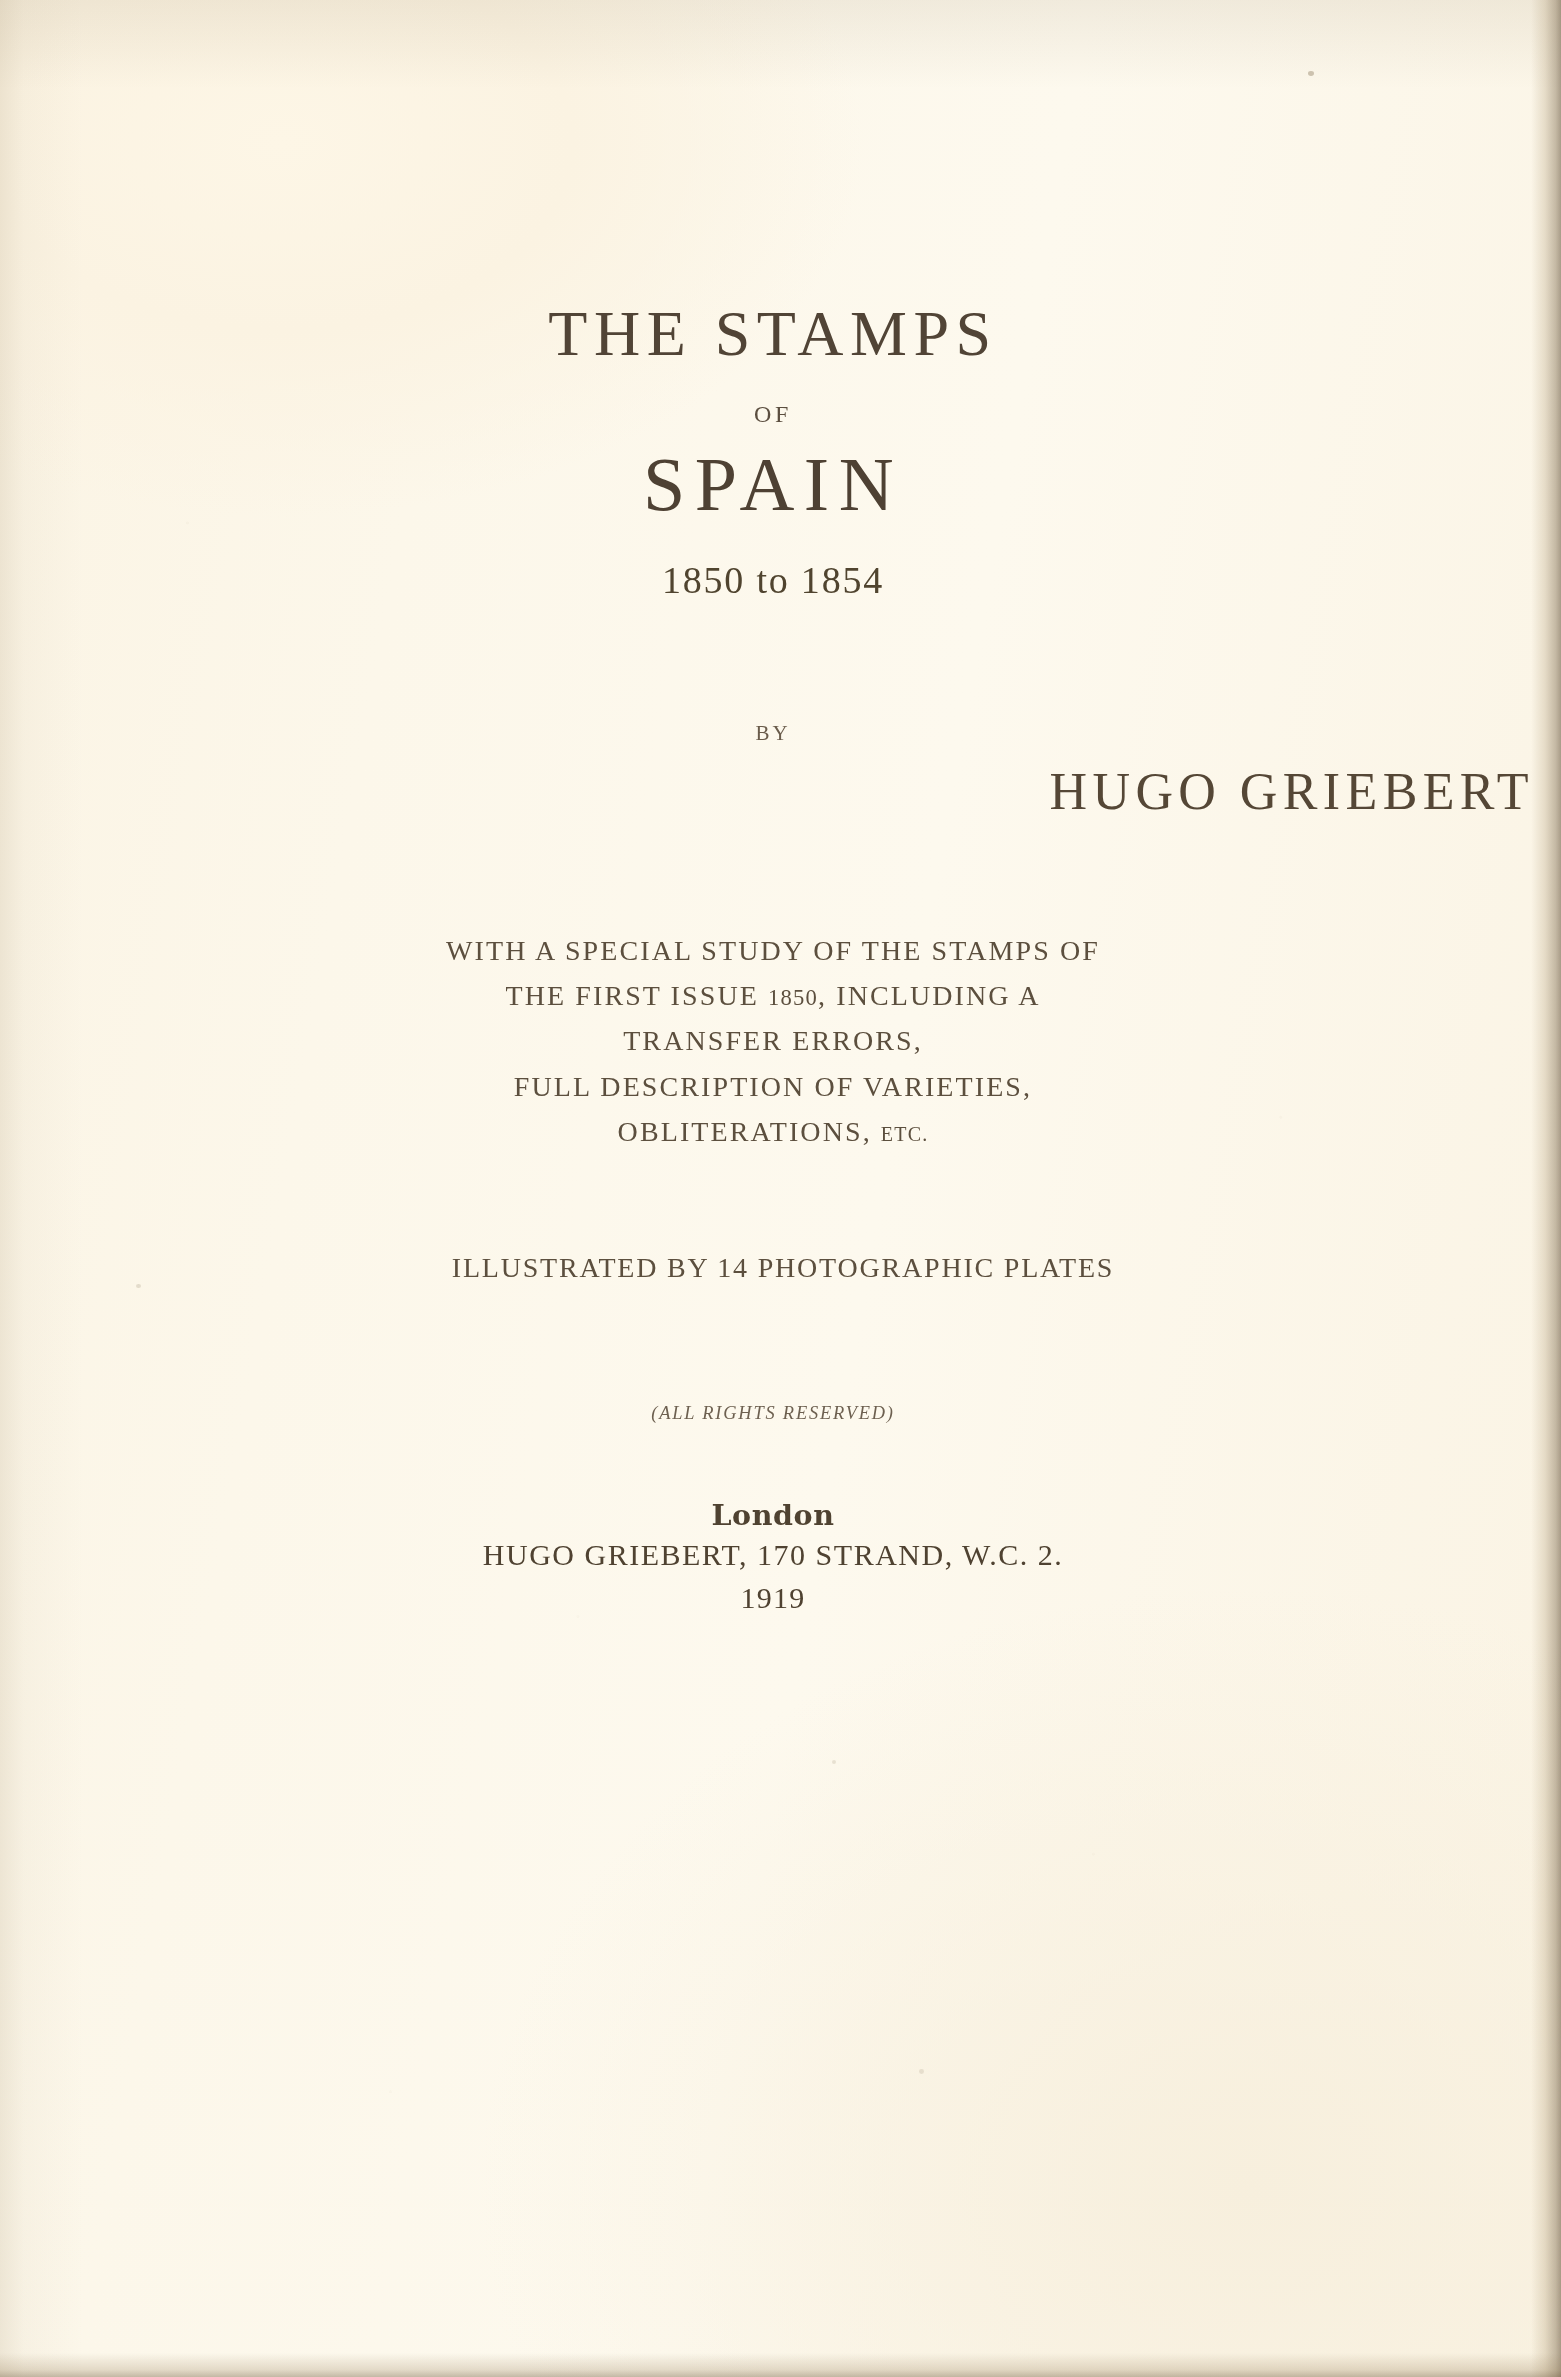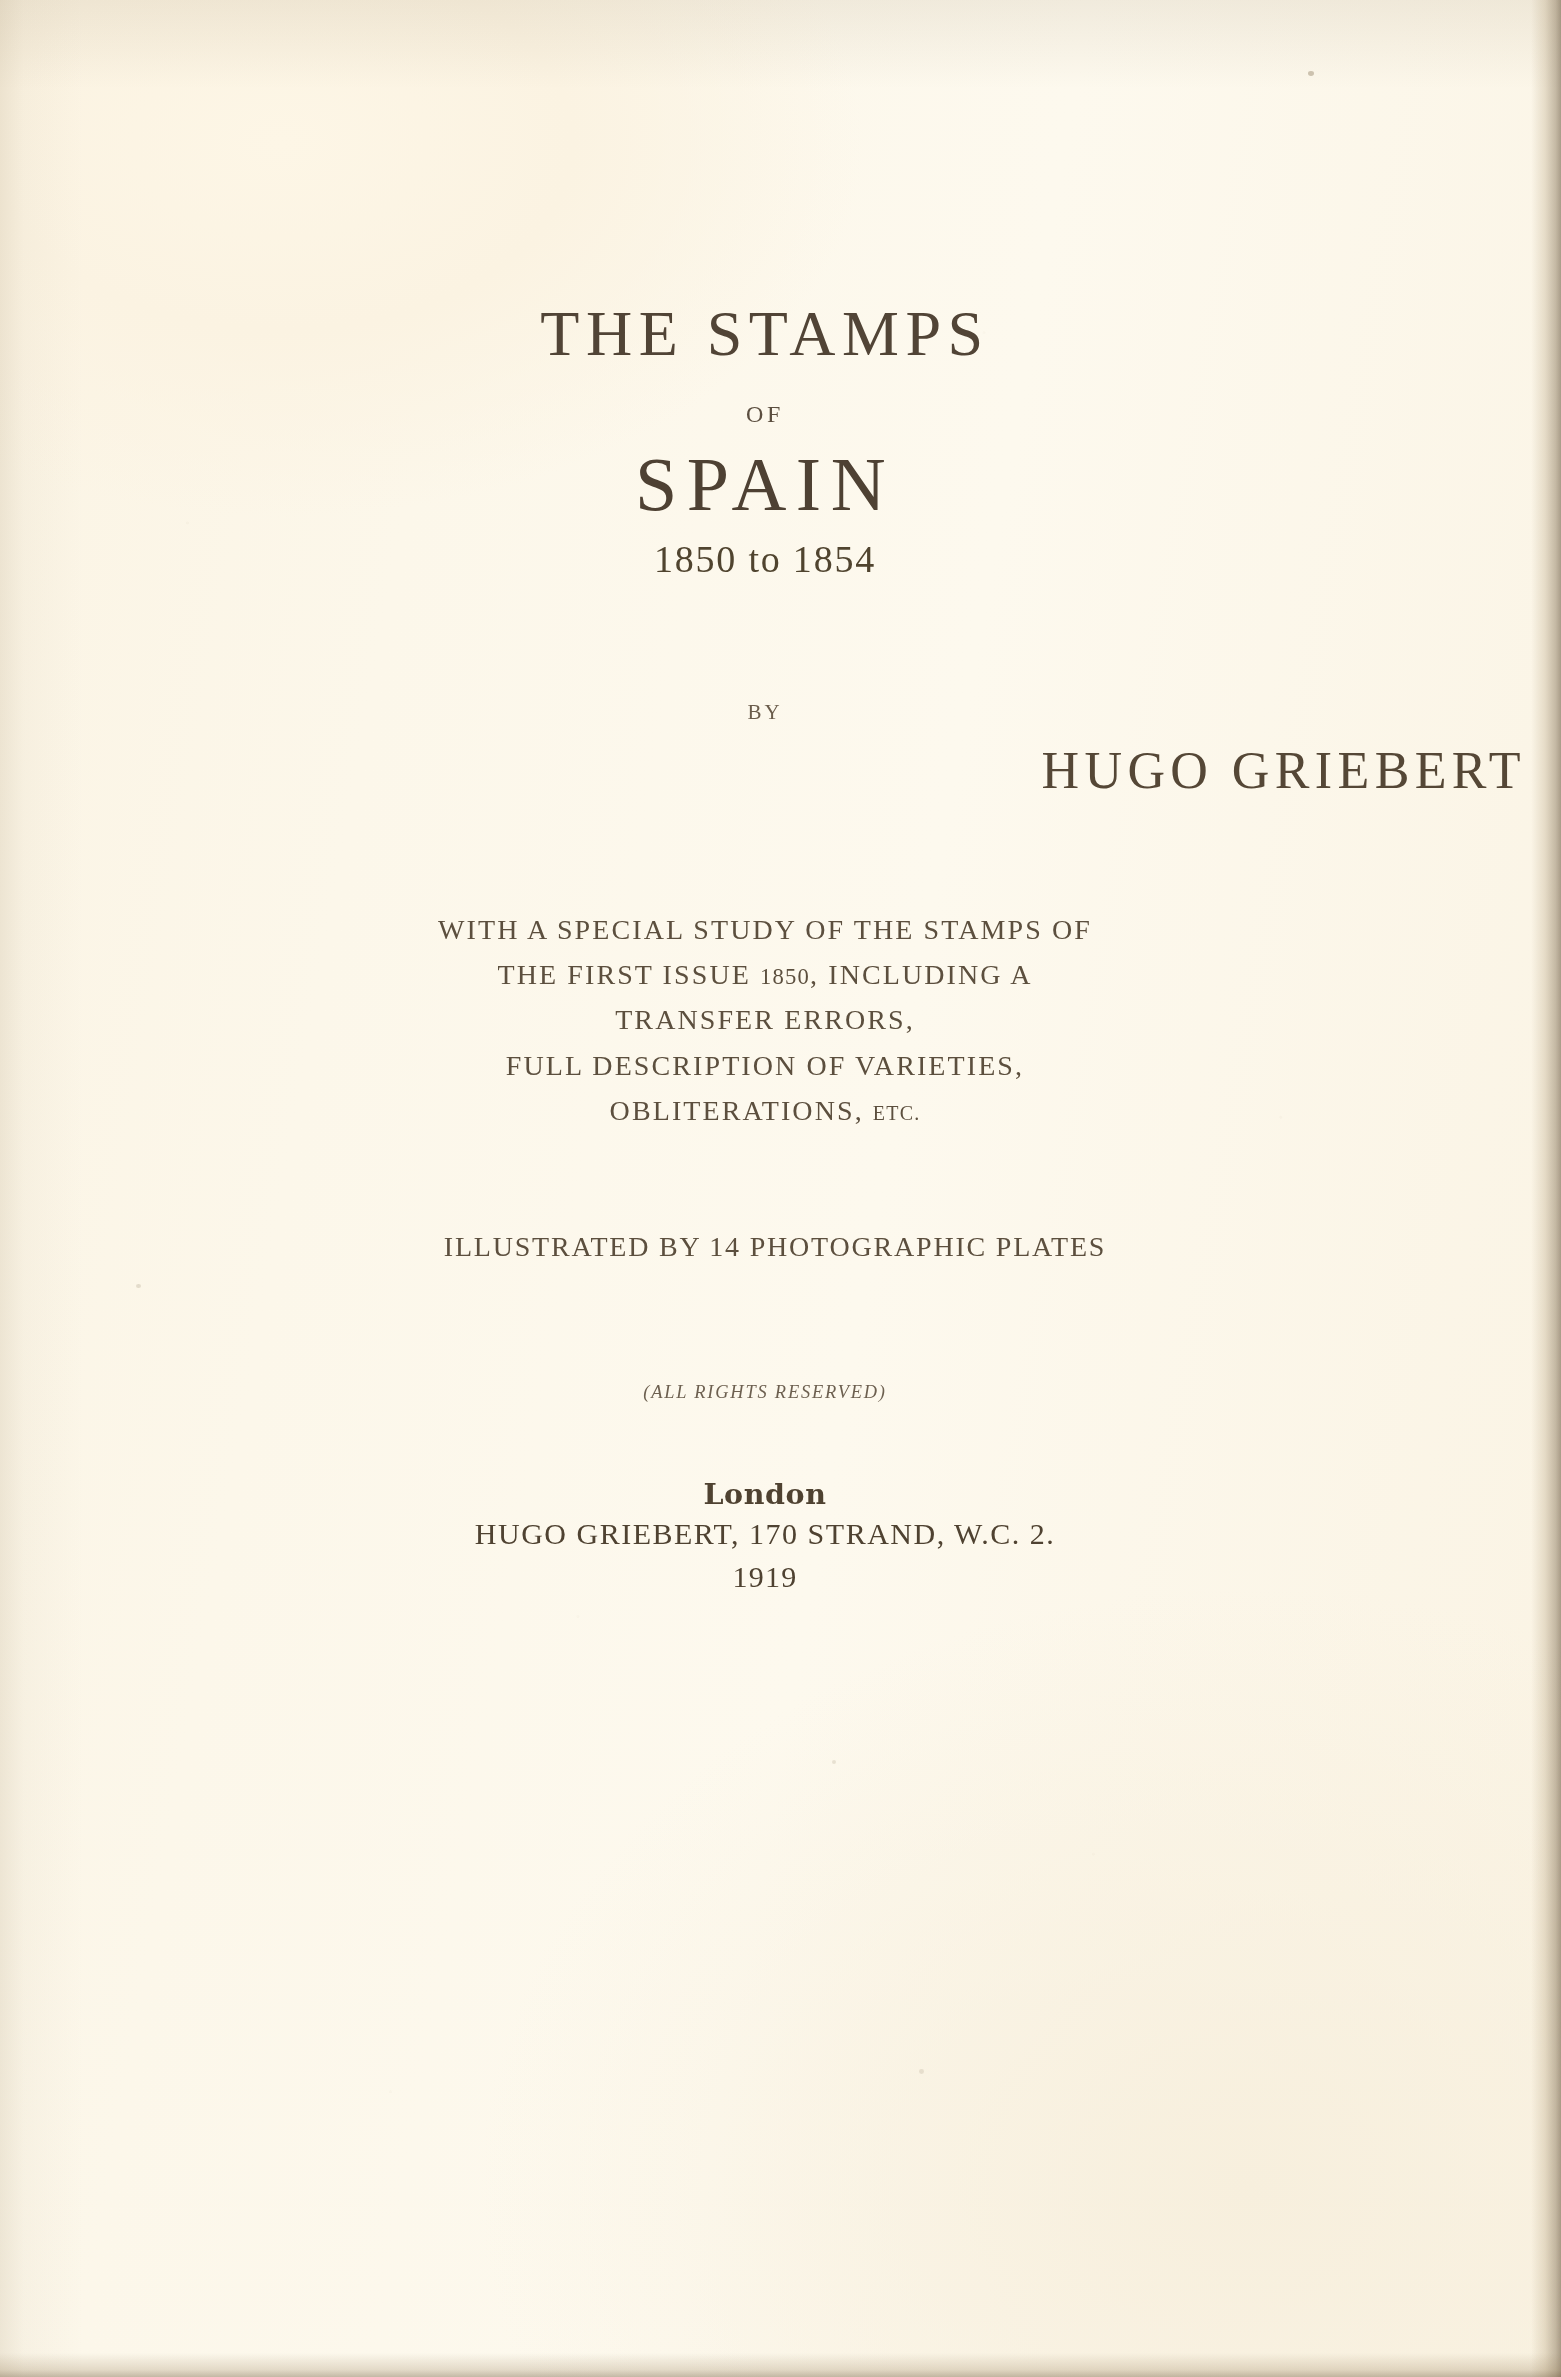--- a/index.html
+++ b/index.html
@@ -65,21 +65,21 @@
       radial-gradient(circle at 63% 14%, rgba(150,125,85,0.10) 0 1.2px, rgba(0,0,0,0) 1.8px),
       radial-gradient(circle at 82% 47%, rgba(150,125,85,0.12) 0 1.2px, rgba(0,0,0,0) 1.8px),
       radial-gradient(circle at 25% 88%, rgba(150,125,85,0.10) 0 1.2px, rgba(0,0,0,0) 1.8px),
       radial-gradient(circle at 70% 78%, rgba(150,125,85,0.09) 0 1.2px, rgba(0,0,0,0) 1.8px);
     pointer-events: none;
   }
 
   
   .content {
     position: absolute;
-    left: 4px;
+    left: 12px;
     top: 0;
     width: 1522px;
     text-align: center;
     color: #4a4034;
   }
 
   .title-main {
     margin-top: 297px;
     font-size: 64px;
     letter-spacing: 6.5px;
@@ -92,21 +92,21 @@
     letter-spacing: 3.6px;
     color: #5b4e3f;
   }
   .title-country {
     margin-top: 13px;
     font-size: 76px;
     letter-spacing: 9.5px;
     color: #4e4133;
   }
   .title-dates {
-    margin-top: 9px;
+    margin-top: 30px;
     font-size: 38px;
     letter-spacing: 1.8px;
     color: #50442f;
     font-family: Liberation Serif, serif;
   }
 
   .by-label {
     margin-top: 119px;
     font-size: 21px;
     letter-spacing: 3px;

